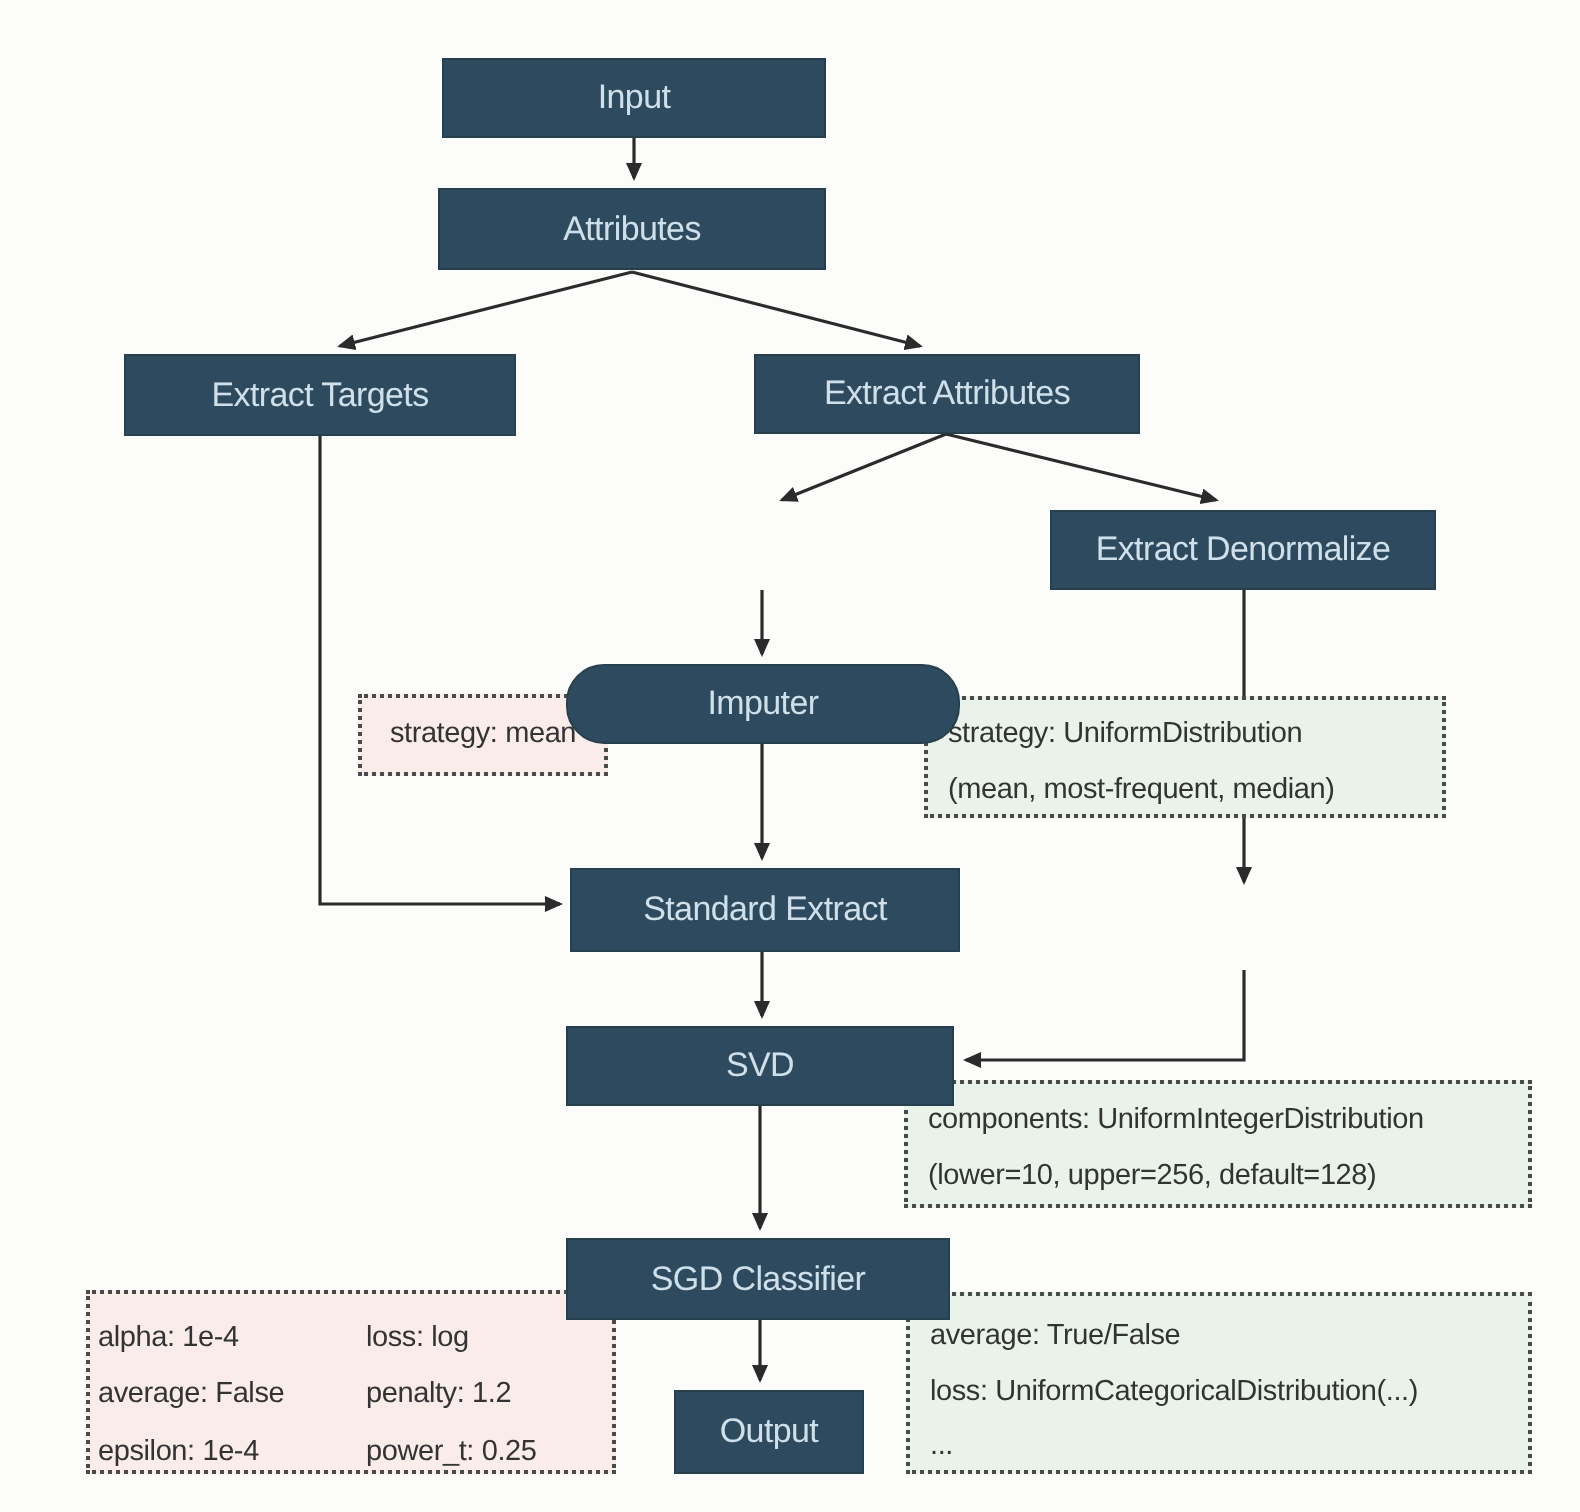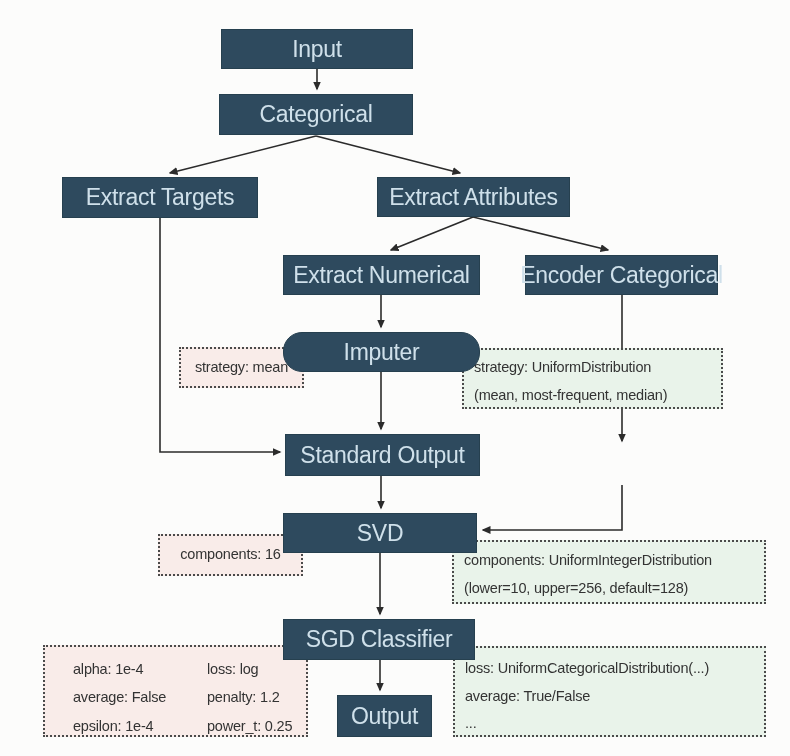--- a/index.html
+++ b/index.html
@@ -21,21 +21,21 @@
   }
   .node{
     position:absolute;
     z-index:3;
     background:var(--node-bg,#2e4a5e);
     border:1px solid var(--node-border,#26404f);
     color:var(--node-text,#cfe0ea);
     display:flex;
     align-items:center;
     justify-content:center;
-    font-size:23px;
+    font-size:17px;
     letter-spacing:-0.3px;
     box-sizing:border-box;
     white-space:nowrap;
   }
   .annot{
     position:absolute;
     z-index:2;
     border:2px dotted var(--annot-border,#4a4a4a);
     color:var(--annot-text,#333);
     font-size:14.5px;
@@ -82,59 +82,55 @@
       <path d="M622,295 L622,441" marker-end="url(#arr)"></path>
       <path d="M160,218 L160,452 L280,452" marker-end="url(#arr)"></path>
       <path d="M381,476 L381,508" marker-end="url(#arr)"></path>
       <path d="M622,485 L622,530 L483,530" marker-end="url(#arr)"></path>
       <path d="M380,553 L380,614" marker-end="url(#arr)"></path>
       <path d="M380,660 L380,690" marker-end="url(#arr)"></path>
     </g>
   </svg>
 
   <div class="node" style="left:221px;top:29px;width:192px;height:40px;">Input</div>
-  <div class="node" style="left:219px;top:94px;width:194px;height:41px;">Categorical</div>
+  <div class="node" style="left:219px;top:94px;width:194px;height:41px;">Attributes</div>
   <div class="node" style="left:62px;top:177px;width:196px;height:41px;">Extract Targets</div>
   <div class="node" style="left:377px;top:177px;width:193px;height:40px;">Extract Attributes</div>
-  <div class="node" style="left:283px;top:255px;width:197px;height:40px;">Extract Numerical</div>
-  <div class="node" style="left:525px;top:255px;width:193px;height:40px;">Encoder Categorical</div>
+  <div class="node" style="left:525px;top:255px;width:193px;height:40px;">Extract Denormalize</div>
   <div class="node" style="left:283px;top:332px;width:197px;height:40px;border-radius:19px;">Imputer</div>
-  <div class="node" style="left:285px;top:434px;width:195px;height:42px;">Standard Output</div>
+  <div class="node" style="left:285px;top:434px;width:195px;height:42px;">Standard Extract</div>
   <div class="node" style="left:283px;top:513px;width:194px;height:40px;text-align:center;">SVD</div>
   <div class="node" style="left:283px;top:619px;width:192px;height:41px;">SGD Classifier</div>
   <div class="node" style="left:337px;top:695px;width:95px;height:42px;">Output</div>
 
   <div class="annot pink center" style="left:179px;top:347px;width:125px;height:41px;">
     <span class="ln">strategy: mean</span>
   </div>
 
   <div class="annot green" style="left:462px;top:348px;width:261px;height:61px;padding-top:4px;">
     <div class="ln">strategy: UniformDistribution</div>
     <div class="ln">(mean, most-frequent, median)</div>
   </div>
 
-  <div class="annot pink center" style="left:158px;top:534px;width:145px;height:42px;">
-    <span class="ln">components: 16</span>
-  </div>
 
   <div class="annot green" style="left:452px;top:540px;width:314px;height:64px;padding-top:5px;">
     <div class="ln">components: UniformIntegerDistribution</div>
     <div class="ln">(lower=10, upper=256, default=128)</div>
   </div>
 
-  <div class="annot pink" style="left:43px;top:645px;width:265px;height:92px;padding:8px 28px;">
+  <div class="annot pink" style="left:43px;top:645px;width:265px;height:92px;padding:8px 4px;">
     <div class="param-grid">
       <span class="ln">alpha: 1e-4</span>
       <span class="ln">loss: log</span>
       <span class="ln">average: False</span>
       <span class="ln">penalty: 1.2</span>
       <span class="ln">epsilon: 1e-4</span>
       <span class="ln">power_t: 0.25</span>
     </div>
   </div>
 
   <div class="annot green" style="left:453px;top:646px;width:313px;height:91px;padding-top:7px;">
+    <div class="ln">average: True/False</div>
     <div class="ln">loss: UniformCategoricalDistribution(...)</div>
-    <div class="ln">average: True/False</div>
     <div class="ln">...</div>
   </div>
 
 </div>
 
 </body></html>

